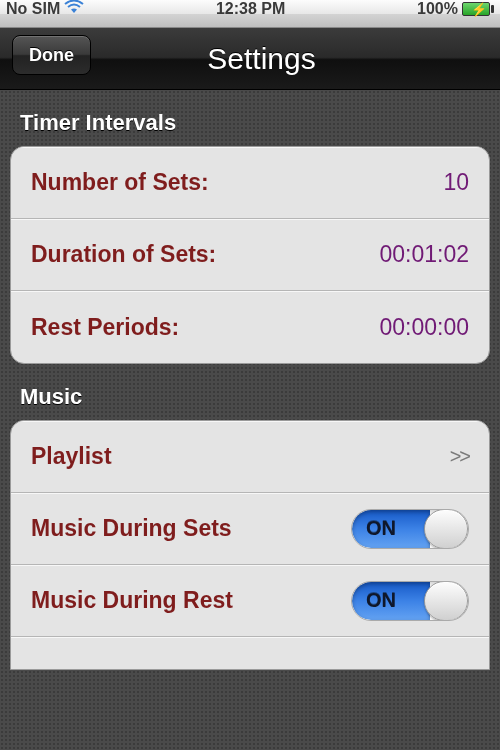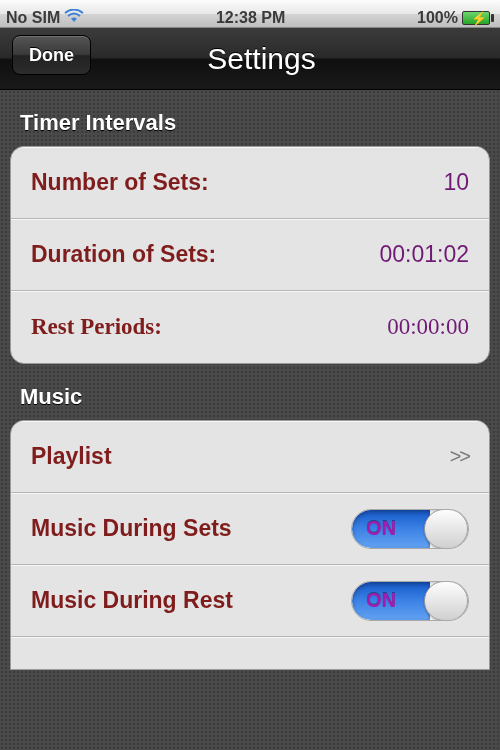--- a/index.html
+++ b/index.html
@@ -4,21 +4,21 @@
 <style>
   * { margin: 0; padding: 0; box-sizing: border-box; }
   html, body { width: 500px; height: 750px; overflow: hidden; font-family: "Helvetica Neue", Helvetica, Arial, sans-serif; }
   body { background: #4a4a4a; }
 
   
   .status-bar {
     height: 28px;
     background: linear-gradient(to bottom, #fcfcfc 0%, #e8e8e8 50%, #d4d4d4 51%, #bfbfbf 100%);
     display: flex;
-    align-items: flex-end;
+    align-items: flex-start;
     justify-content: space-between;
     padding: 0 6px;
     font-size: 16px;
     font-weight: bold;
     color: #3a3a3a;
     border-bottom: 1px solid #888;
   }
   .status-left, .status-right { display: flex; align-items: center; gap: 4px; }
   .wifi-icon { color: #3b82d6; }
   .battery-icon { display:inline-flex; align-items:center; }
@@ -90,21 +90,21 @@
   }
   .row {
     height: 72px;
     display: flex;
     align-items: center;
     justify-content: space-between;
     padding: 0 20px;
     border-bottom: 1px solid #b5b5b5;
     box-shadow: inset 0 1px 0 rgba(255,255,255,0.7);
   }
-  .group .row:last-child { border-bottom: none; font-family: Liberation Serif, serif; }
+  .group .row:last-child { border-bottom: none; }
   .row-label {
     font-size: 23px;
     font-weight: bold;
     color: #7f1d1d;
   }
   .row-value {
     font-size: 23px;
     color: #701a75;
   }
   .chevron {
@@ -131,21 +131,21 @@
     height: 100%;
     width: 78px;
     background: linear-gradient(to bottom, #1659c7 0%, #3c82e6 50%, #63a2f2 100%);
     border-radius: 20px 0 0 20px;
     box-shadow: inset 0 2px 4px rgba(0,0,0,0.3);
   }
   .toggle-text {
     position: absolute;
     left: 14px;
     top: 7px;
-    color: #a21caf;
+    color: #0f172a;
     font-size: 20px;
     font-weight: bold;
     text-shadow: 0 -1px 0 rgba(0,0,0,0.4);
   }
   .toggle-knob {
     position: absolute;
     top: -1px;
     left: 72px;
     width: 44px;
     height: 40px;

